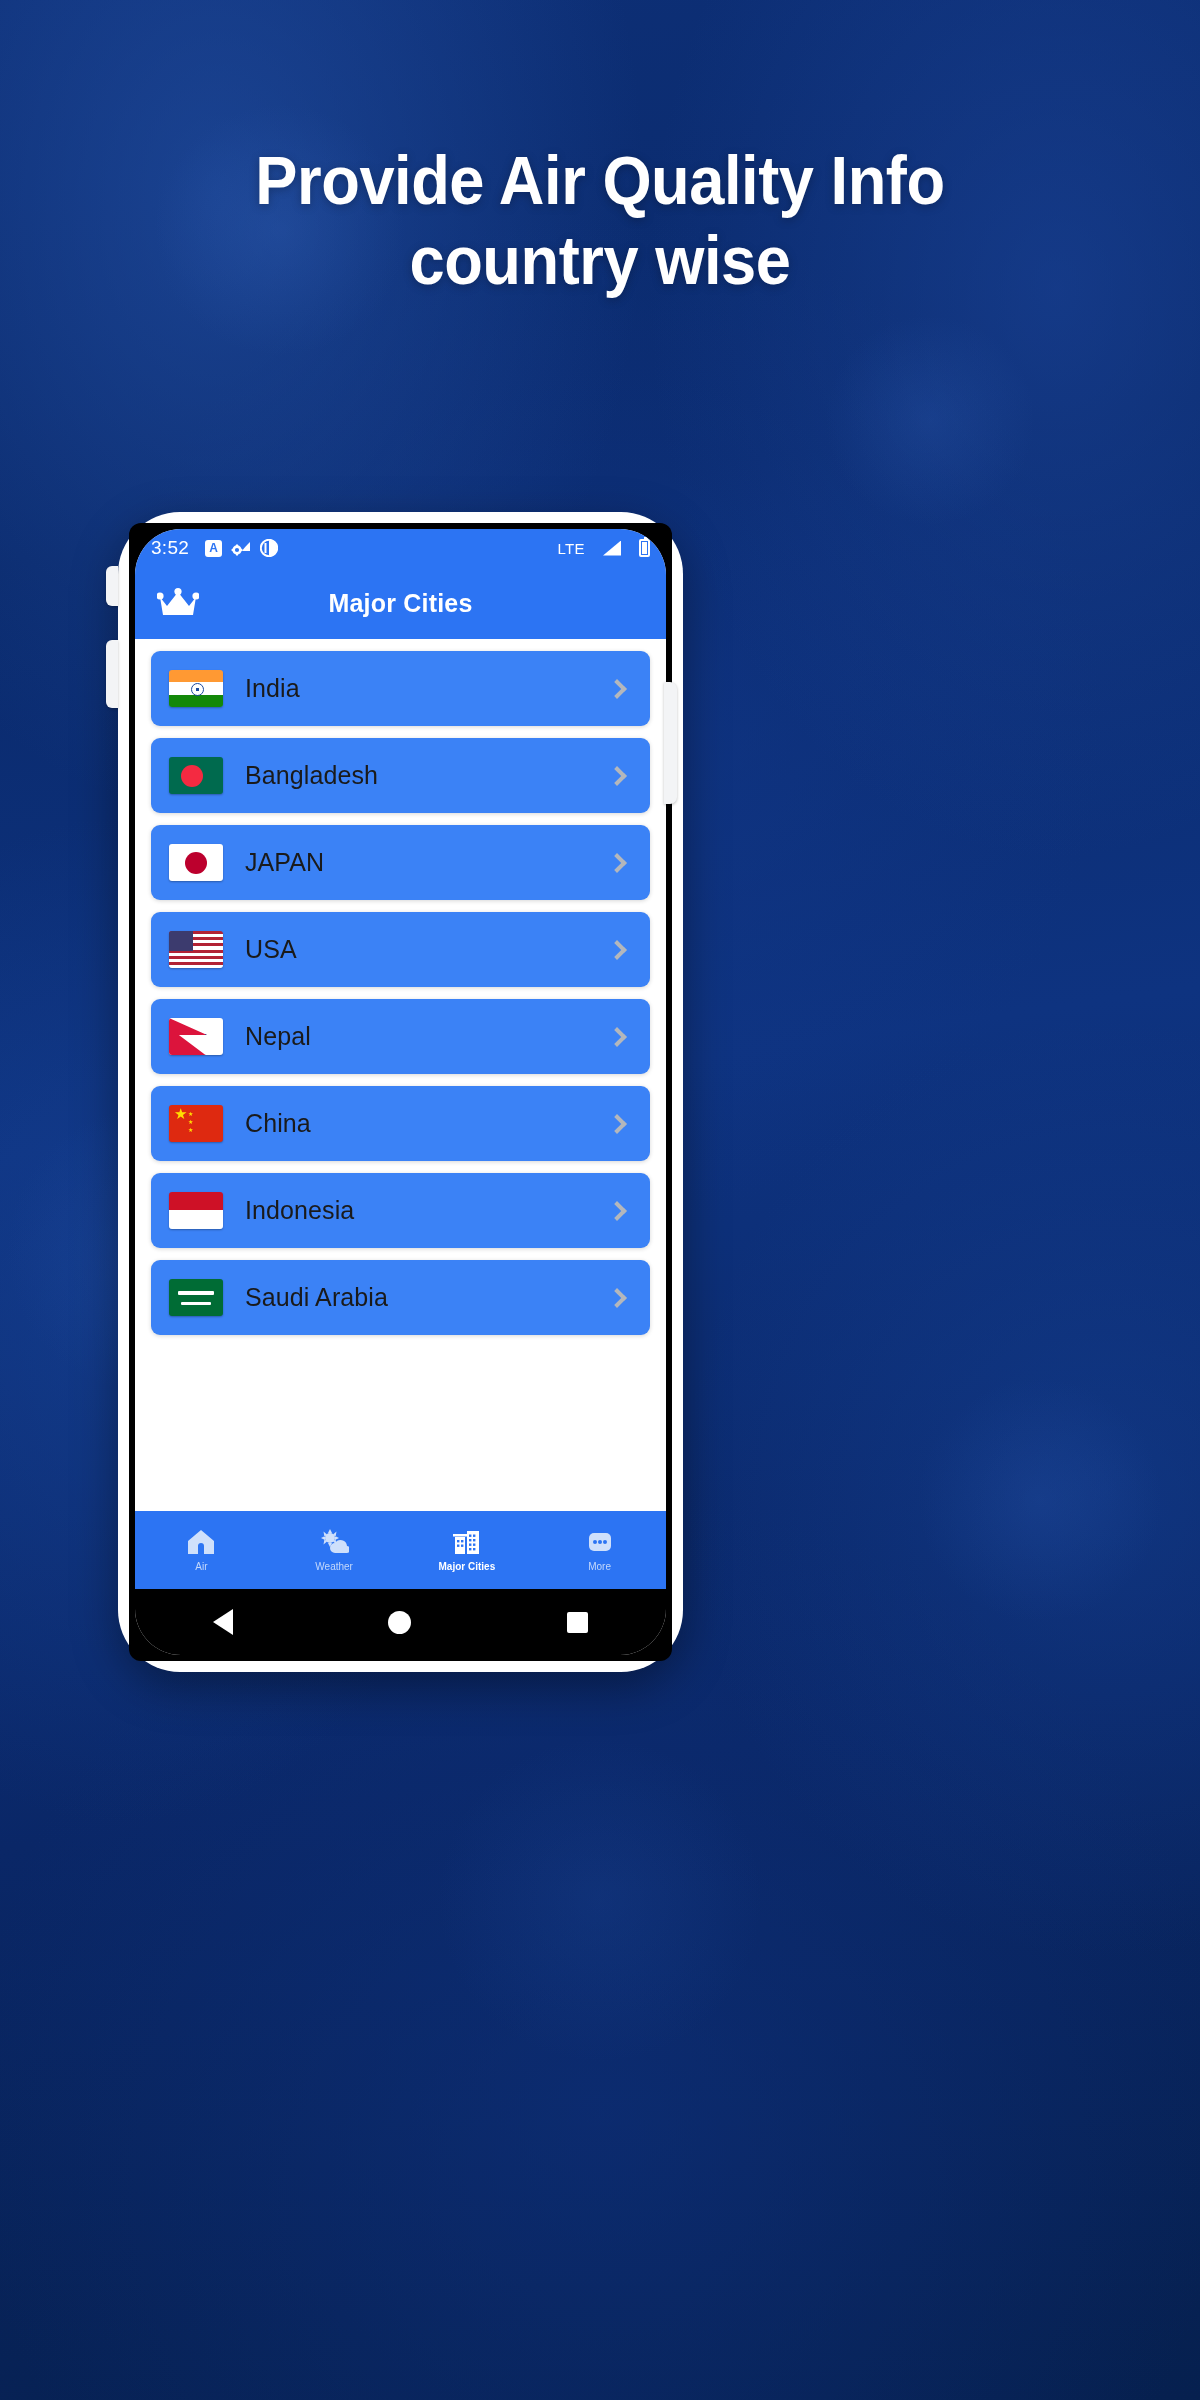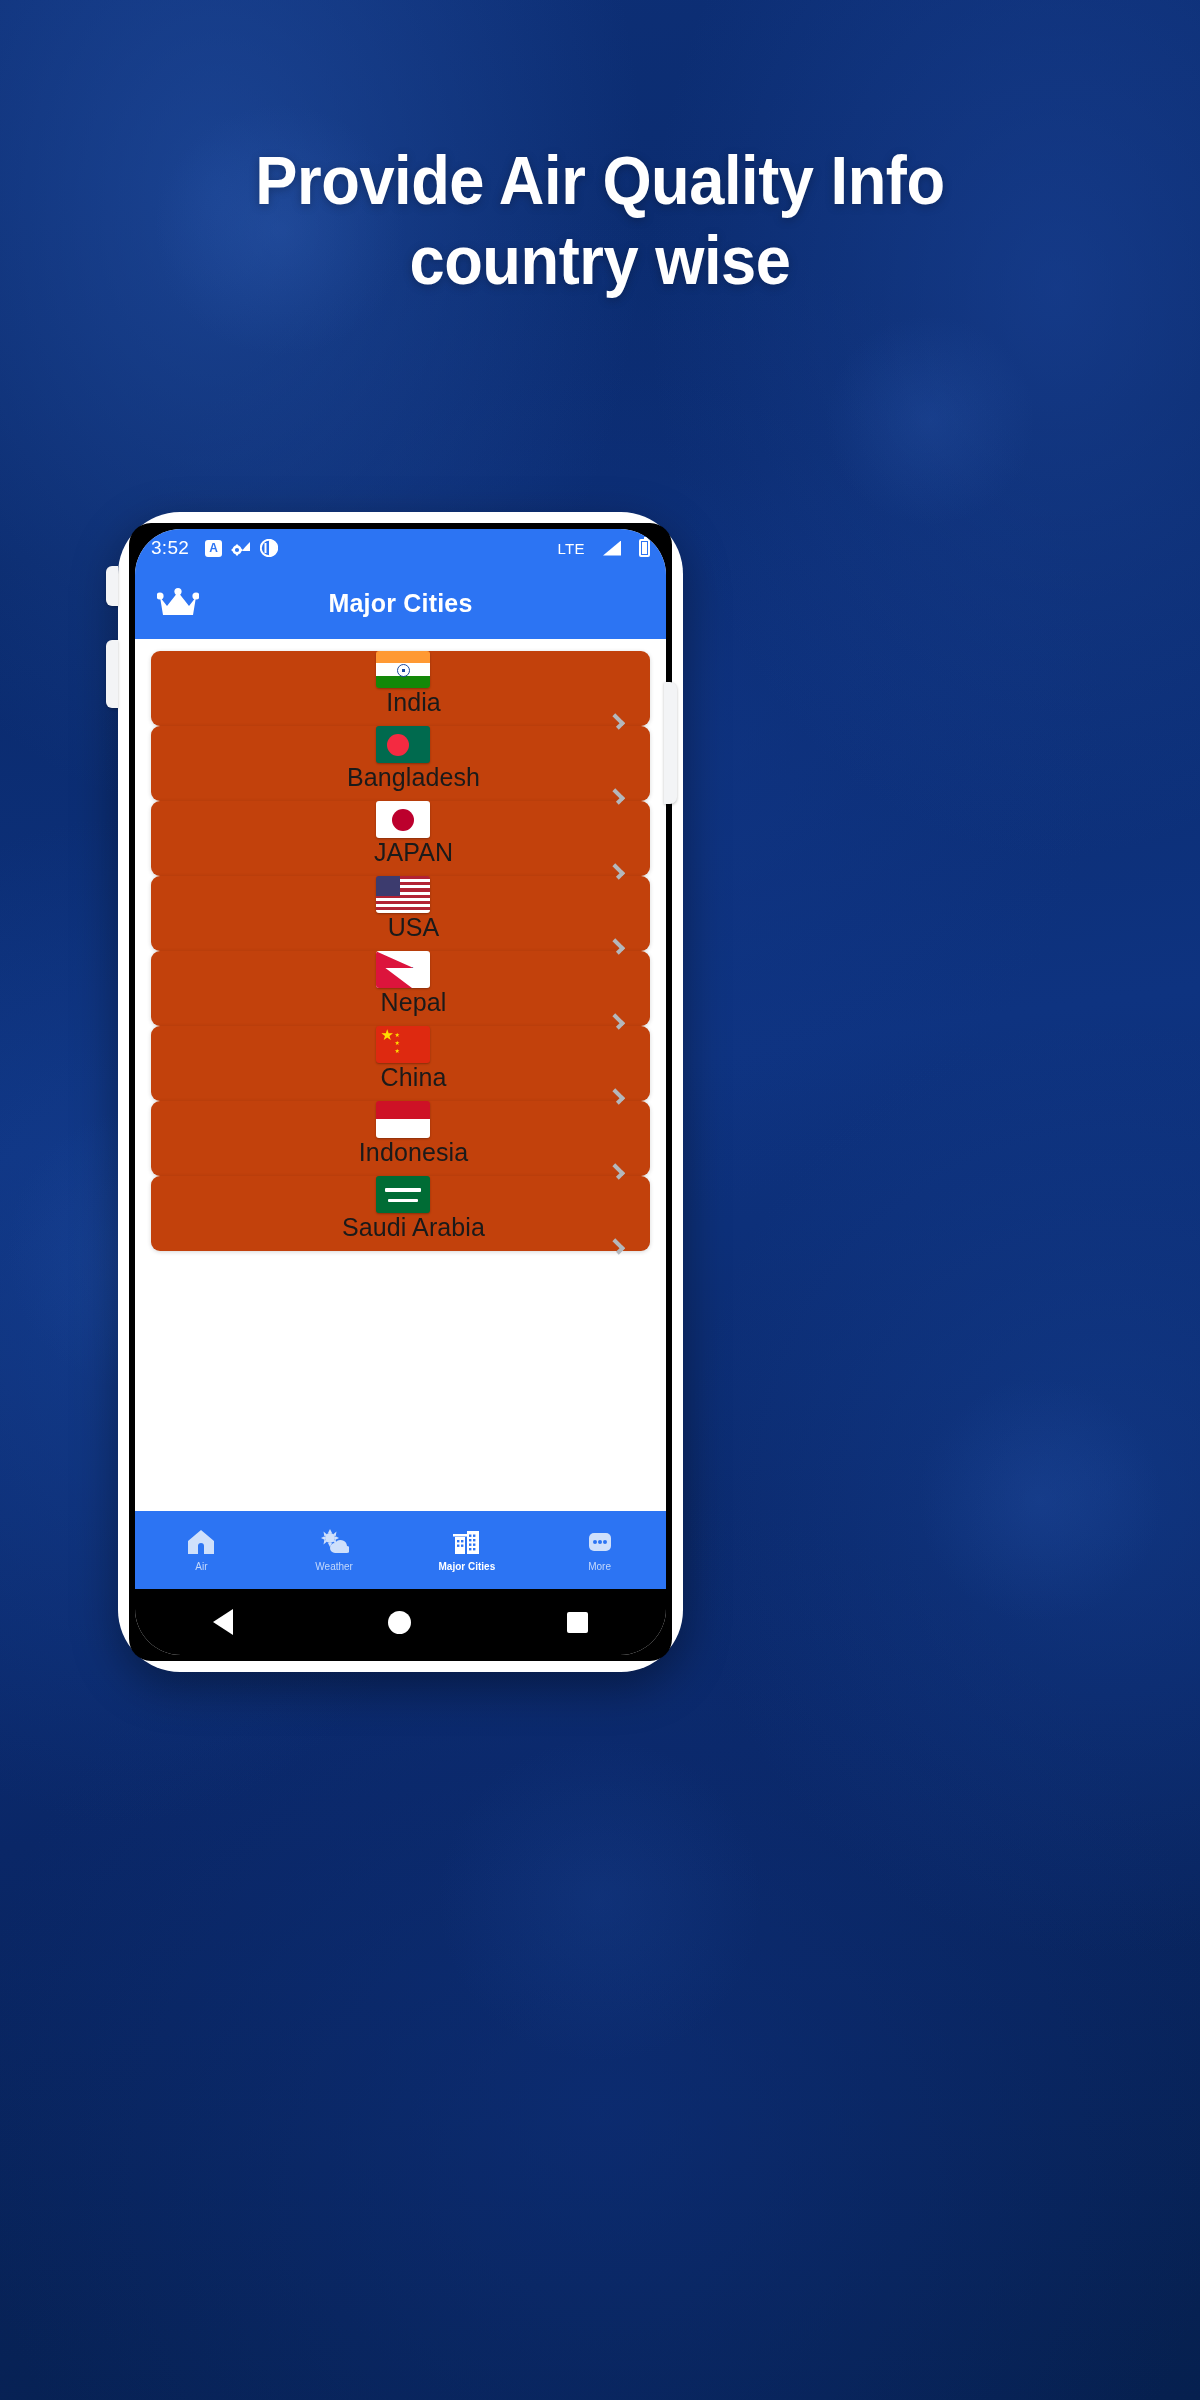--- a/index.html
+++ b/index.html
@@ -68,21 +68,21 @@
     box-shadow: 0 14px 46px rgba(0,0,0,0.38);
     z-index: 4;
   }
   #phone-inner {
     position: absolute;
     left: 11px;
     top: 11px;
     width: 543px;
     height: 1138px;
     background: #000000;
-    border-radius: 22px;
+    border-radius: 12px;
     overflow: hidden;
   }
   
   .side-btn {
     position: absolute;
     background: #f3f4f6;
     border-radius: 5px;
     z-index: 5;
     box-shadow: 0 1px 3px rgba(0,0,0,0.25);
   }
@@ -190,27 +190,27 @@
 
   
   #list {
     flex: 1;
     background: #ffffff;
     padding: 12px 16px 0 16px;
     overflow: hidden;
   }
   .row {
     height: 75px;
-    background: #c2410c;
+    background: #3b82f6;
     border-radius: 9px;
     box-shadow: 0 1px 4px rgba(0,0,0,0.16);
     display: flex;
     align-items: center;
     padding: 0 14px 0 18px;
-    flex-direction: column;
+    margin-bottom: 12px;
   }
   .flag {
     width: 54px;
     height: 37px;
     border-radius: 3px;
     flex: none;
     box-shadow: 0 1px 2px rgba(0,0,0,0.3);
     overflow: hidden;
     position: relative;
   }

